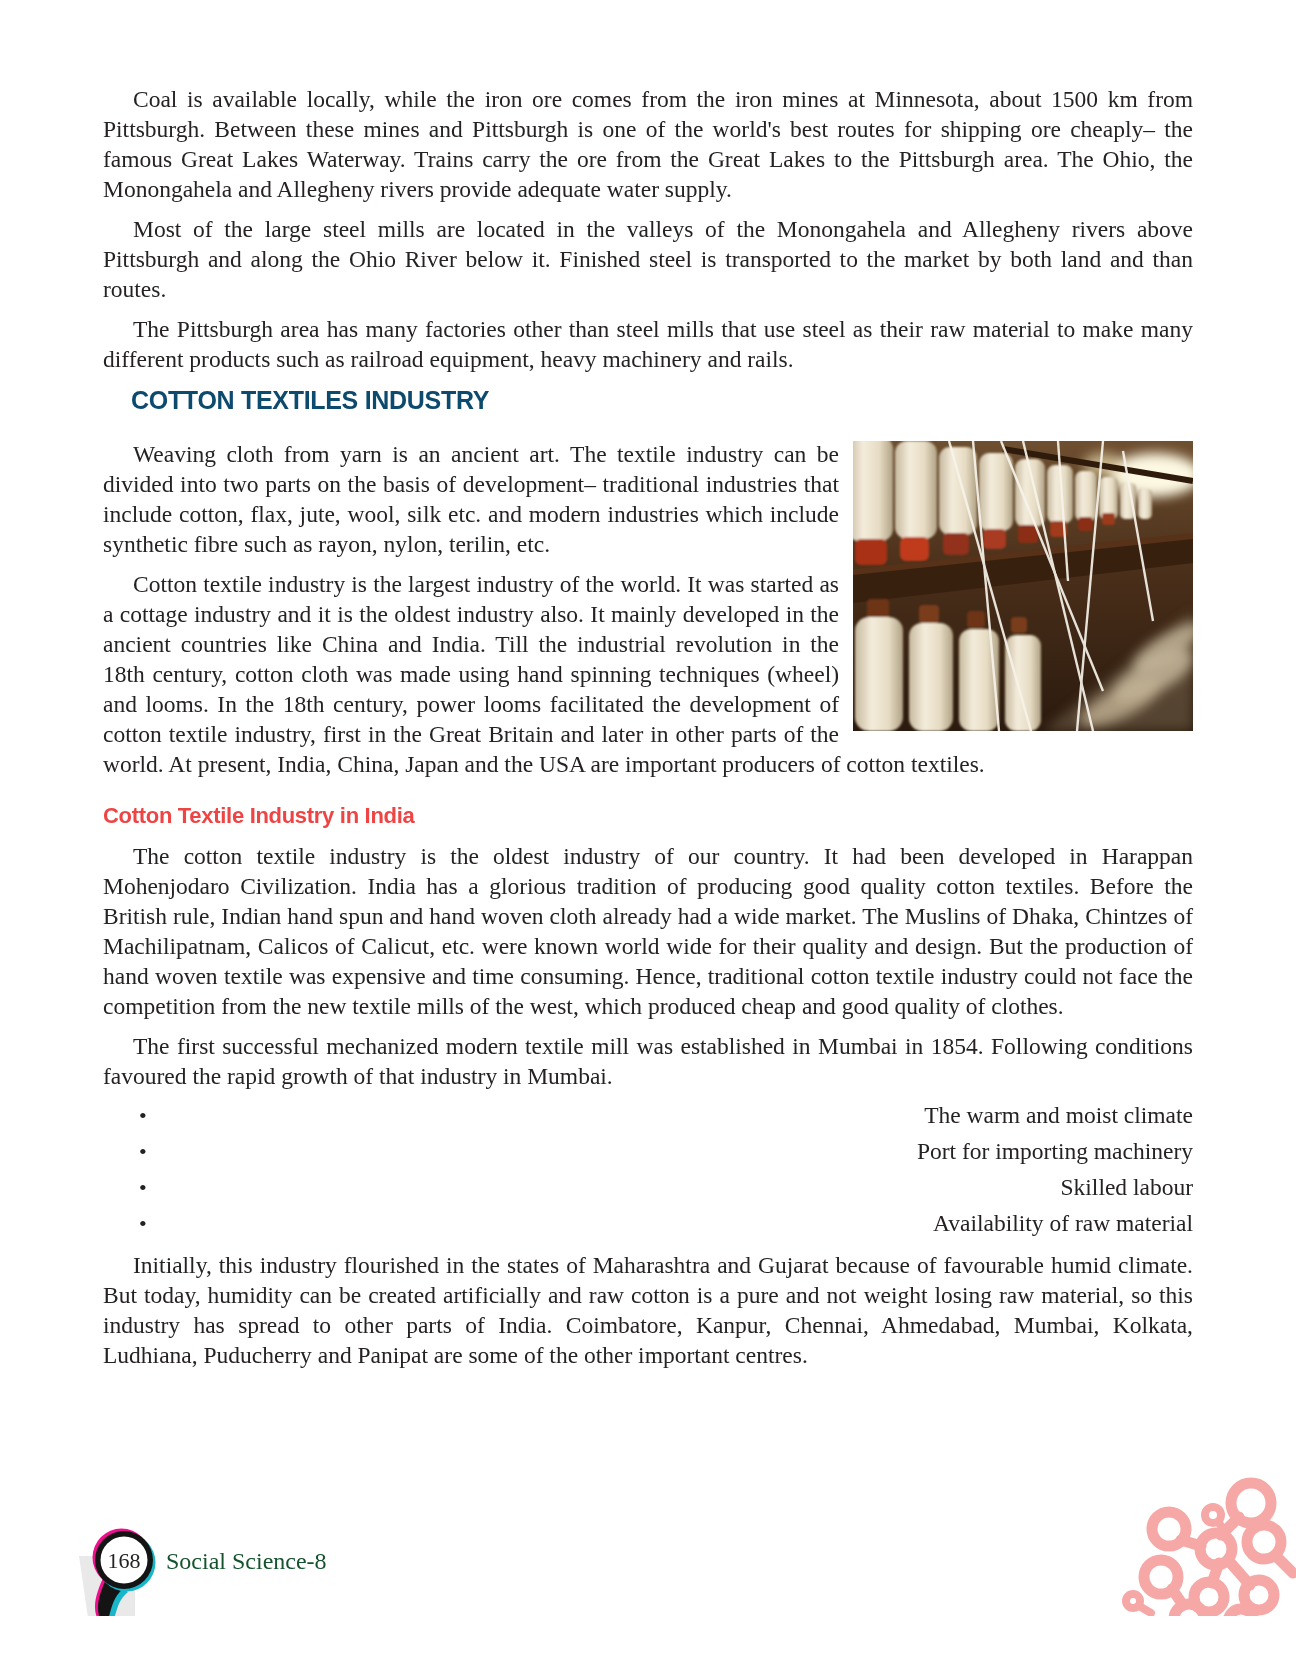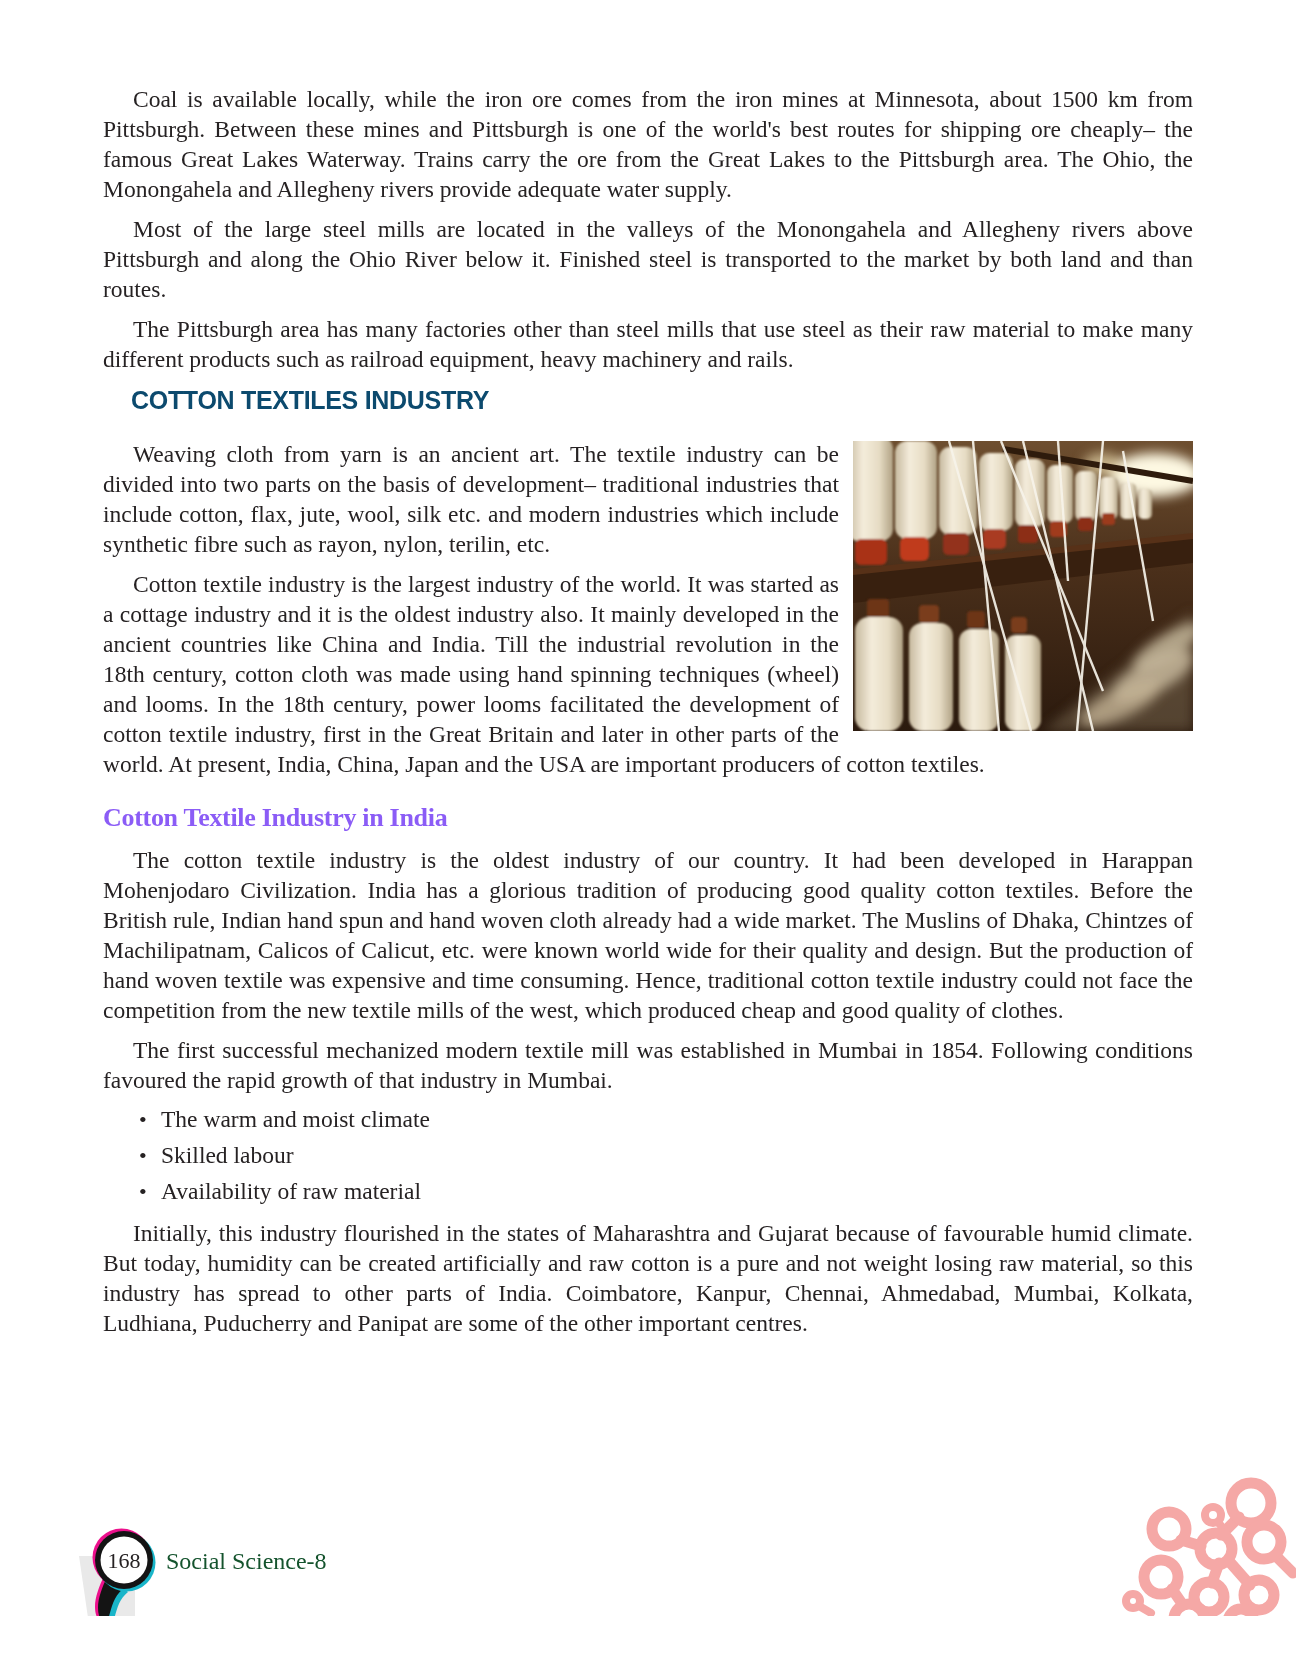--- a/index.html
+++ b/index.html
@@ -11,31 +11,31 @@
   p.body{
     font-size:23.5px;line-height:30px;text-align:justify;
     margin:0 0 10px 0;text-indent:30px;
   }
   h2.section-heading{
     font-family:"Liberation Sans","DejaVu Sans",sans-serif;font-weight:bold;
     color:#0c4a6e;font-size:25px;letter-spacing:-0.3px;
     margin:12px 0 24px 28px;
   }
   h3.subsection-heading{
-    font-family:Liberation Serif, serif;font-weight:bold;
-    color:#8b5cf6;font-size:26px;letter-spacing:-0.3px;
+    font-family:Liberation Sans, sans-serif;font-weight:bold;
+    color:#ef4444;font-size:22px;letter-spacing:-0.3px;
     margin:14px 0 12px 0;
   }
   .photo-float{
     float:right;width:340px;height:290px;margin:2px 0 10px 14px;
   }
   .photo-float svg{display:block;width:100%;height:100%;}
   .wrap-block::after{content:"";display:block;clear:both;}
   ul.conditions{
-    list-style:none;margin:2px 0 12px 0;padding:0 0 0 36px;
+    list-style:none;margin:2px 0 12px 0;padding:0 0 0 36px;text-align:right;
   }
   ul.conditions li{
     font-size:23.5px;line-height:29px;margin-bottom:7px;position:relative;padding-left:22px;
   }
   ul.conditions li::before{
     content:"\2022";position:absolute;left:0;top:0;font-size:22px;color:#262223;
   }
   .gray-ribbon{
     position:absolute;left:79px;top:1556px;width:56px;height:100px;
     background:#e9e9e9;clip-path:polygon(0 0,100% 0,100% 100%,26% 100%);
@@ -138,20 +138,21 @@
       <p class="body">Cotton textile industry is the largest industry of the world. It was started as a cottage industry and it is the oldest industry also. It mainly developed in the ancient countries like China and India. Till the industrial revolution in the 18th century, cotton cloth was made using hand spinning techniques (wheel) and looms. In the 18th century, power looms facilitated the development of cotton textile industry, first in the Great Britain and later in other parts of the world. At present, India, China, Japan and the USA are important producers of cotton textiles.</p>
     </div>
 
     <h3 class="subsection-heading">Cotton Textile Industry in India</h3>
 
     <p class="body">The cotton textile industry is the oldest industry of our country. It had been developed in Harappan Mohenjodaro Civilization. India has a glorious tradition of producing good quality cotton textiles. Before the British rule, Indian hand spun and hand woven cloth already had a wide market. The Muslins of Dhaka, Chintzes of Machilipatnam, Calicos of Calicut, etc. were known world wide for their quality and design. But the production of hand woven textile was expensive and time consuming. Hence, traditional cotton textile industry could not face the competition from the new textile mills of the west, which produced cheap and good quality of clothes.</p>
     <p class="body">The first successful mechanized modern textile mill was established in Mumbai in 1854. Following conditions favoured the rapid growth of that industry in Mumbai.</p>
 
     <ul class="conditions">
       <li>The warm and moist climate</li>
+      <li>Port for importing machinery</li>
       <li>Skilled labour</li>
       <li>Availability of raw material</li>
     </ul>
 
     <p class="body">Initially, this industry flourished in the states of Maharashtra and Gujarat because of favourable humid climate. But today, humidity can be created artificially and raw cotton is a pure and not weight losing raw material, so this industry has spread to other parts of India. Coimbatore, Kanpur, Chennai, Ahmedabad, Mumbai, Kolkata, Ludhiana, Puducherry and Panipat are some of the other important centres.</p>
 
   </div>
 
   <div class="gray-ribbon"></div>
 

